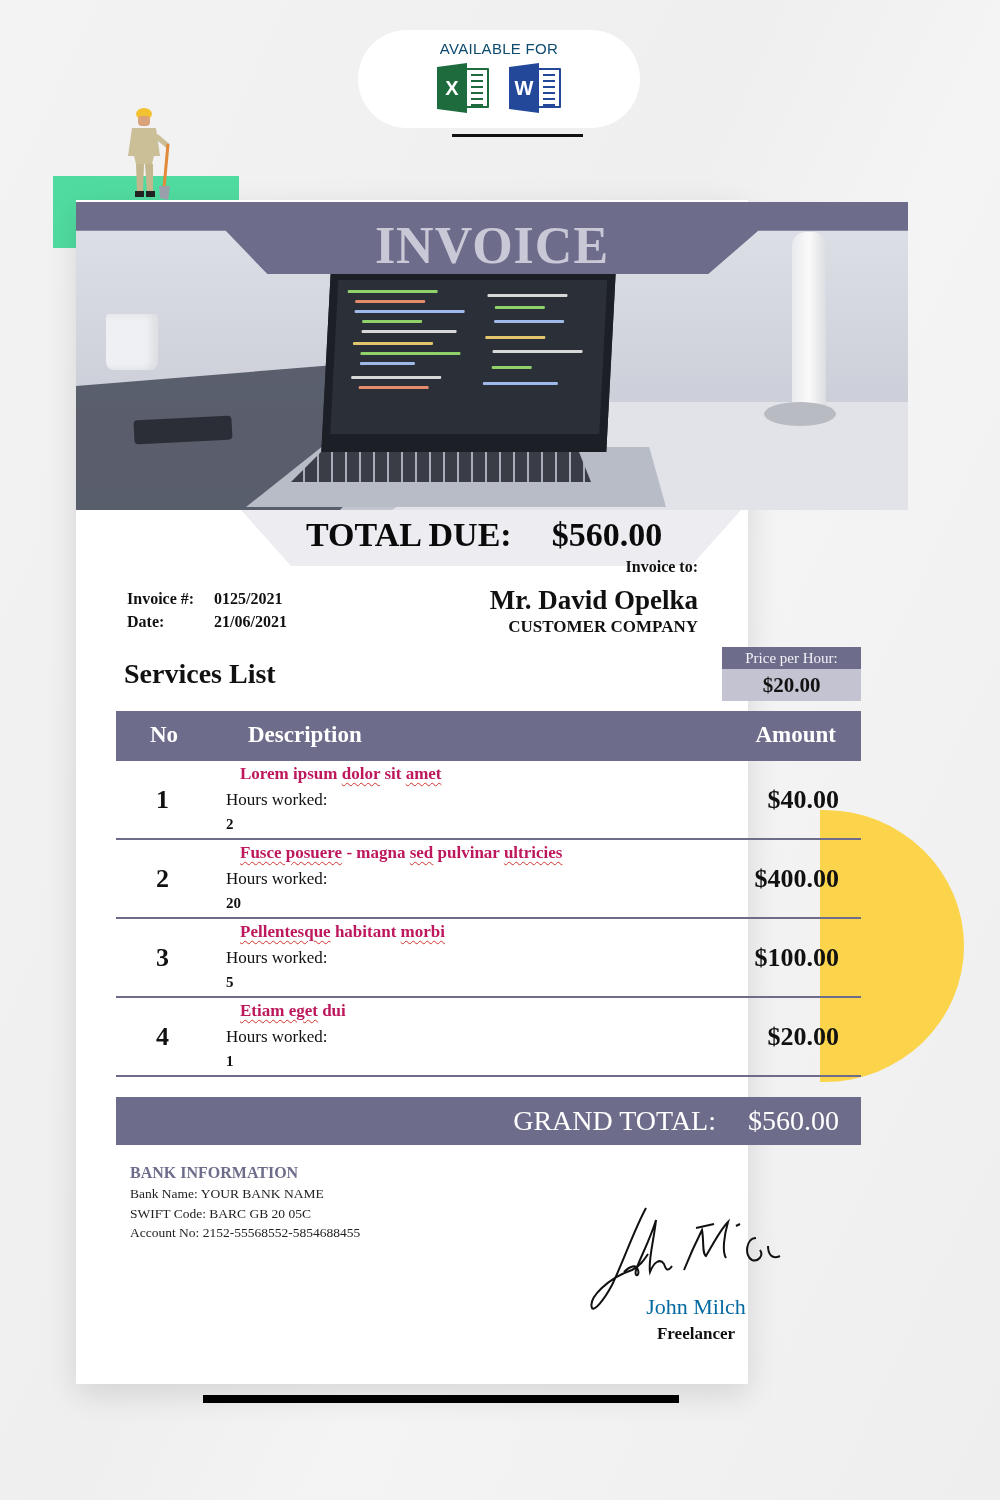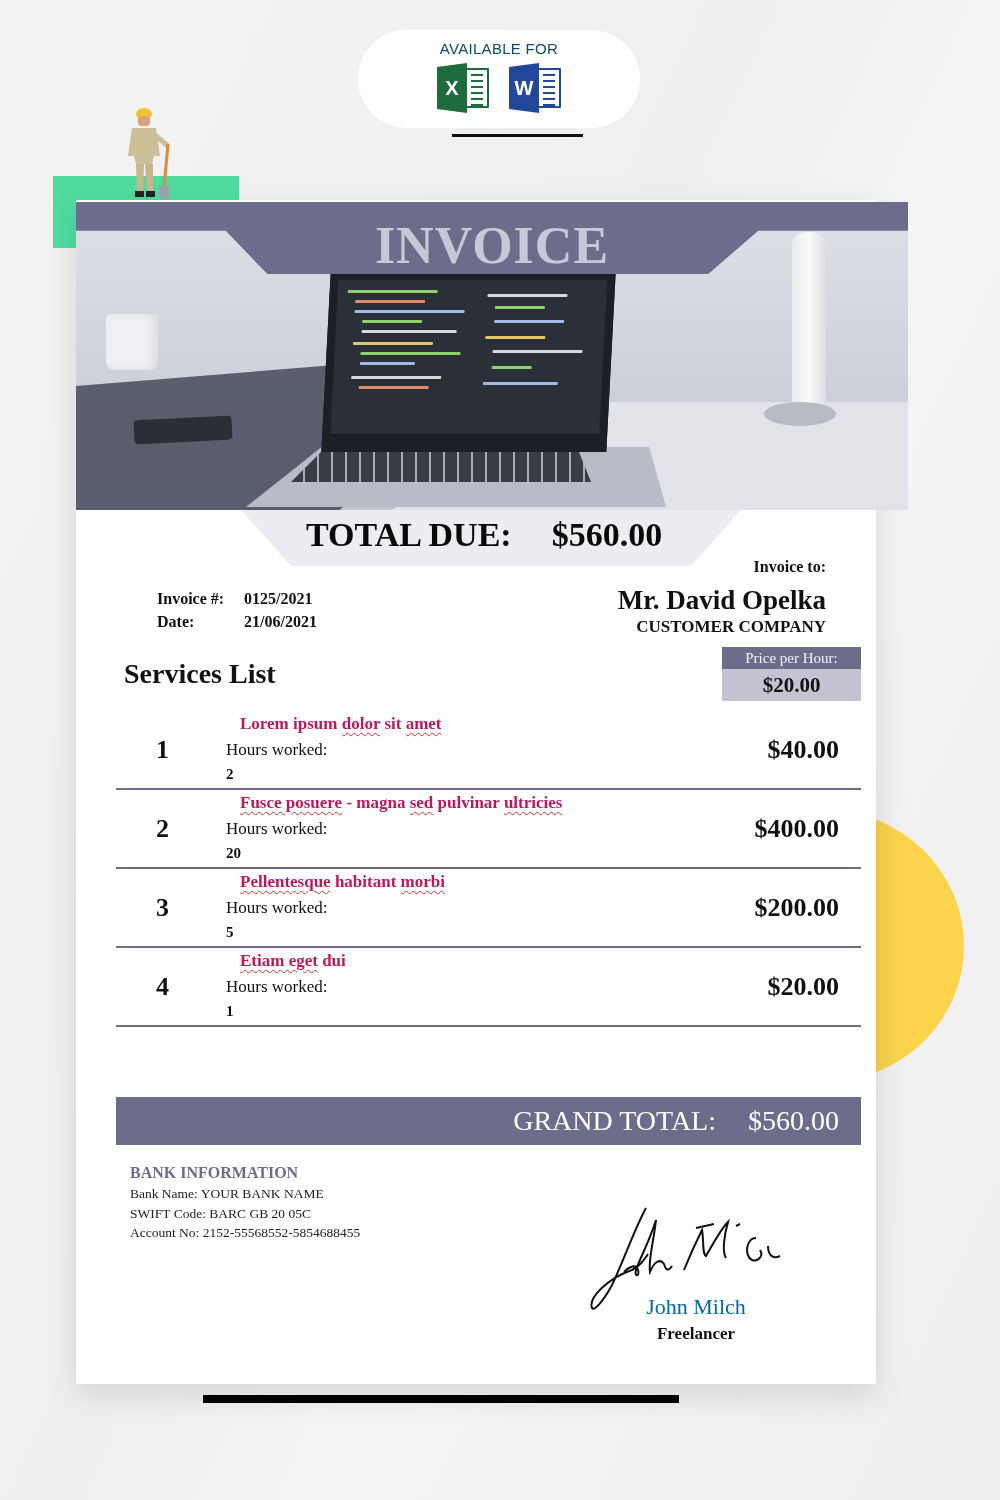--- a/index.html
+++ b/index.html
@@ -48,21 +48,21 @@
     position: absolute; left: 53px; top: 176px; width: 186px; height: 72px;
     background: #50dca1;
   }
   .yellow-half {
     position: absolute; left: 820px; top: 810px; width: 144px; height: 272px;
     background: #fbd44c; border-radius: 0 140px 140px 0 / 0 136px 136px 0;
   }
   .worker { position: absolute; left: 116px; top: 106px; width: 64px; height: 96px; }
   
   .doc {
-    position: absolute; left: 76px; top: 200px; width: 800px; height: 1184px;
+    position: absolute; left: 76px; top: 200px; width: 672px; height: 1184px;
     background: #fff; box-shadow: 0 10px 30px rgba(0,0,0,0.12);
   }
   .bottom-bar { position: absolute; left: 203px; top: 1395px; width: 476px; height: 8px; background: #000; }
   
   .hero { position: absolute; left: 0; top: 2px; width: 832px; height: 308px; overflow: hidden; }
   .photo {
     position: absolute; inset: 0;
     background: linear-gradient(180deg, #dfe1e8 0%, #cfd2db 55%, #c2c5cf 100%);
   }
   .desk { position: absolute; left: 0; top: 150px; width: 420px; height: 170px; background: #4e5260;
@@ -93,21 +93,21 @@
   .total-due-band {
     position: absolute; left: 165px; top: 310px; width: 500px; height: 56px;
     background: #ececf1;
     clip-path: polygon(0 0, 100% 0, 90% 100%, 10% 100%);
   }
   .total-due {
     position: absolute; left: 230px; top: 316px; font-size: 34px; font-weight: bold; color: #0a0a0a;
     display: flex; gap: 40px;
   }
   
-  .meta { position: absolute; left: 51px; top: 387px; font-size: 16px; font-weight: bold; line-height: 23px; margin-left: 30px; }
+  .meta { position: absolute; left: 51px; top: 387px; font-size: 16px; font-weight: bold; line-height: 23px; }
   .meta-row { display: flex; }
   .meta-row .k { width: 87px; }
   .bill-to { position: absolute; right: 50px; top: 358px; text-align: right; }
   .bill-to .lbl { font-size: 16px; font-weight: bold; }
   .bill-to .name { font-size: 27px; font-weight: bold; margin-top: 9px; }
   .bill-to .company { font-size: 17px; font-weight: bold; margin-top: 1px; }
   .rate { position: absolute; left: 646px; top: 447px; width: 139px; }
   .rate .lbl { background: #6d6c8b; color: #f2f2f7; text-align: center; font-size: 15px; height: 22px; line-height: 22px; }
   .rate .val { background: #c3c3d2; text-align: center; font-size: 21px; font-weight: bold; height: 32px; line-height: 32px; }
   .services-title { position: absolute; left: 48px; top: 458px; font-size: 28px; font-weight: bold; }
@@ -227,41 +227,46 @@
   </div>
 
   <div class="rate">
     <div class="lbl">Price per Hour:</div>
     <div class="val">$20.00</div>
   </div>
 
   <div class="services-title">Services List</div>
 
   <div class="tbl">
+    <div class="tbl-head">
+      <span style="left:34px">No</span>
+      <span style="left:132px">Description</span>
+      <span style="right:25px">Amount</span>
+    </div>
 
     <div class="row">
       <div class="no">1</div>
       <div class="desc">Lorem ipsum <span class="sp">dolor</span> sit <span class="sp">amet</span></div>
       <div class="hlbl">Hours worked:</div>
       <div class="hval">2</div>
       <div class="amt">$40.00</div>
     </div>
     <div class="row">
       <div class="no">2</div>
       <div class="desc"><span class="sp">Fusce posuere</span> - magna <span class="sp">sed</span> pulvinar <span class="sp">ultricies</span></div>
       <div class="hlbl">Hours worked:</div>
       <div class="hval">20</div>
       <div class="amt">$400.00</div>
     </div>
     <div class="row">
       <div class="no">3</div>
       <div class="desc"><span class="sp">Pellentesque</span> habitant <span class="sp">morbi</span></div>
       <div class="hlbl">Hours worked:</div>
       <div class="hval">5</div>
-      <div class="amt">$200.00</div>
+      <div class="amt">$100.00</div>
     </div>
     <div class="row">
       <div class="no">4</div>
       <div class="desc"><span class="sp">Etiam eget</span> dui</div>
       <div class="hlbl">Hours worked:</div>
       <div class="hval">1</div>
       <div class="amt">$20.00</div>
     </div>
   </div>
 

